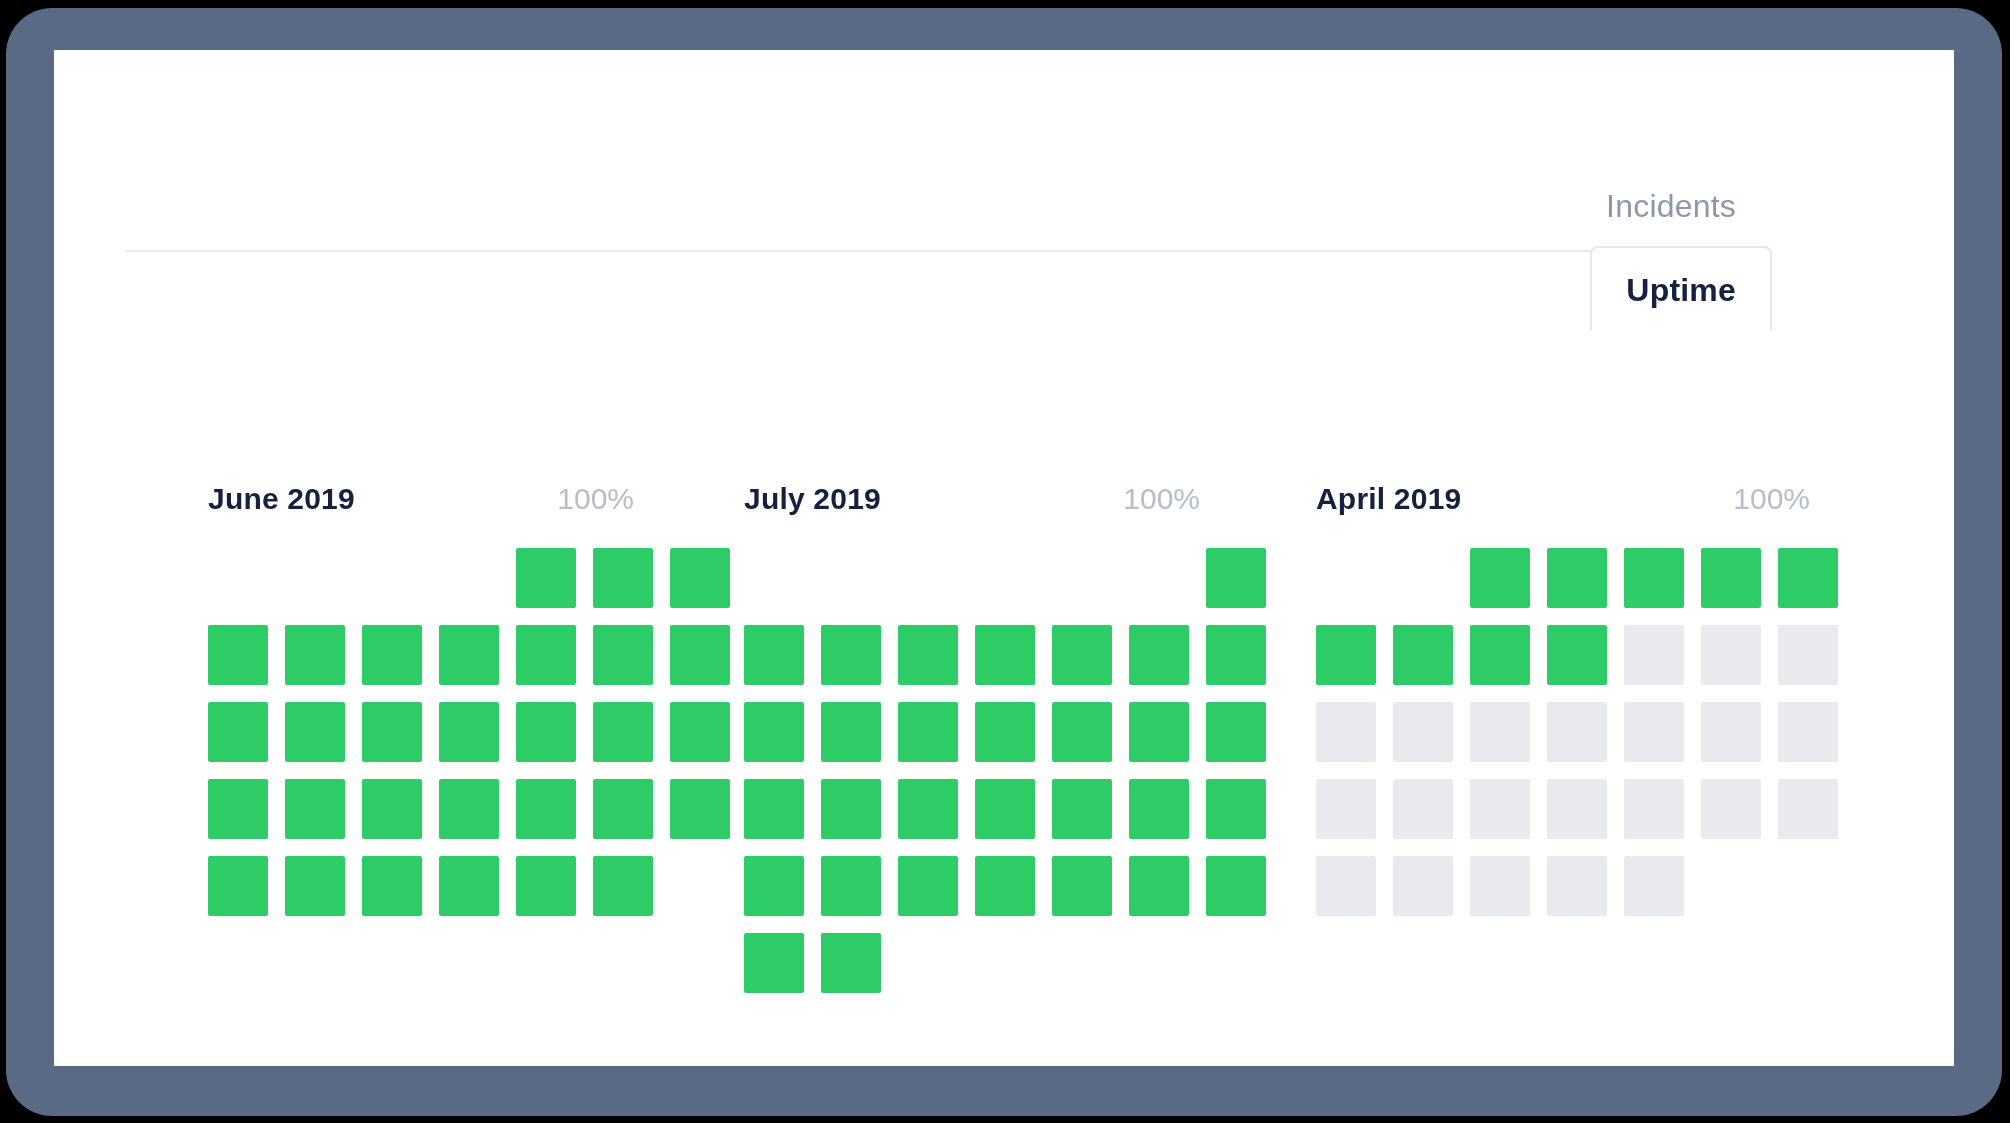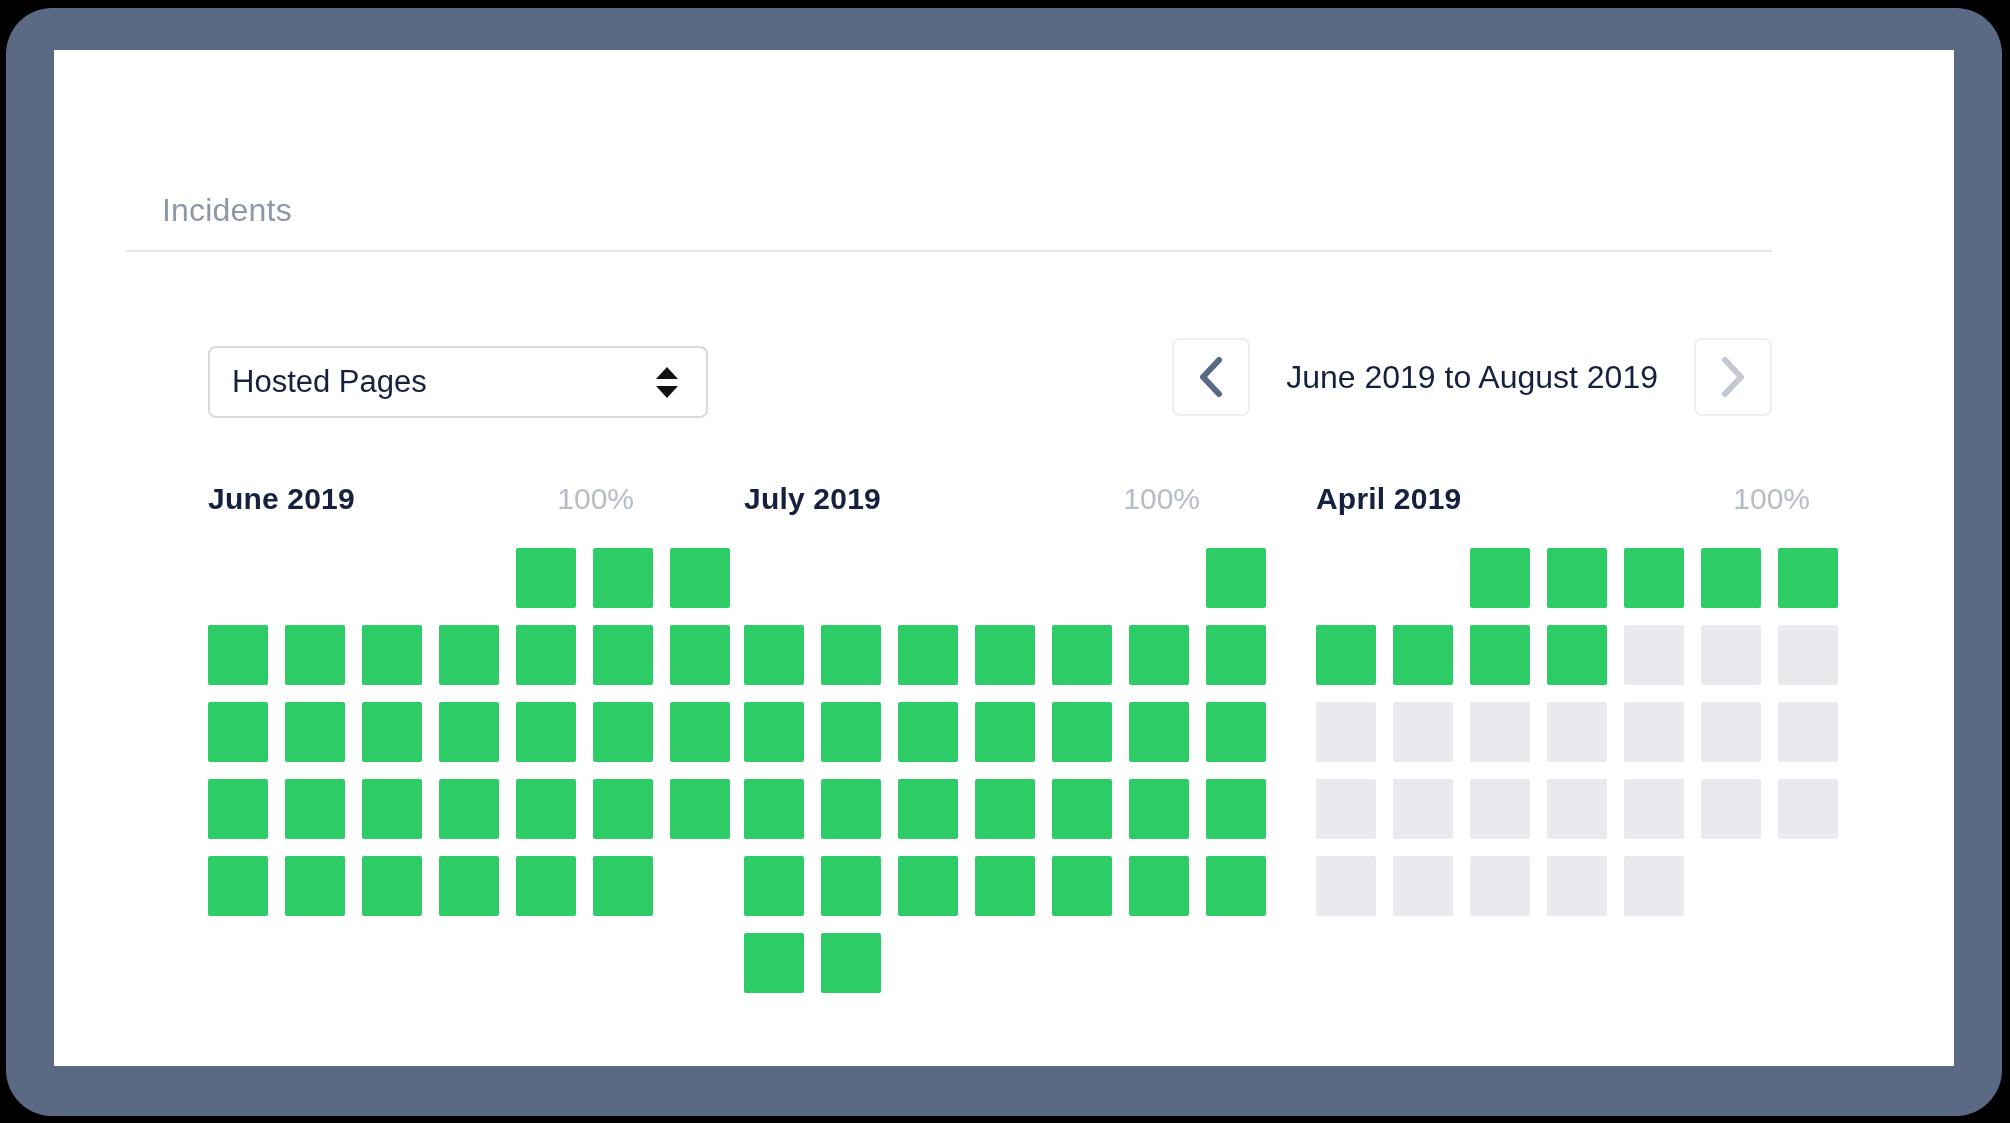--- a/index.html
+++ b/index.html
@@ -35,20 +35,21 @@
   
   #tab-bar {
     position: absolute;
     left: 72px;
     top: 112px;
     width: 1646px;
     height: 90px;
     display: flex;
     align-items: flex-end;
     border-bottom: 2px solid #e6e8ec;
+    flex-direction: column;
   }
 
   .tab {
     font-size: 32px;
     letter-spacing: 0.2px;
     padding: 26px 34px 24px 34px;
     line-height: 1;
     position: relative;
     cursor: pointer;
     background: transparent;
@@ -212,47 +213,25 @@
 </head>
 <body>
 
 <div id="device-bezel">
   <div id="screen">
 
     <div id="tab-bar">
       <div class="tab inactive">
         <span>Incidents</span>
       </div>
+      <div class="tab active">
+        <span>Uptime</span>
+      </div>
     </div>
 
-    <div id="controls-row">
-
-      <div id="component-select">
-        <span id="component-select-label">Hosted Pages</span>
-        <span class="stepper-arrows">
-          <span class="tri-up"></span>
-          <span class="tri-down"></span>
-        </span>
-      </div>
-
-      <div id="date-range-nav">
-        <div class="nav-btn">
-          <svg width="26" height="42" viewBox="0 0 26 42">
-            <polyline points="21,4 5,21 21,38" fill="none" stroke="#5a6a85" stroke-width="6" stroke-linecap="round" stroke-linejoin="round"></polyline>
-          </svg>
-        </div>
-        <div id="date-range-label">June 2019 to August 2019</div>
-        <div class="nav-btn">
-          <svg width="26" height="42" viewBox="0 0 26 42">
-            <polyline points="5,4 21,21 5,38" fill="none" stroke="#c3c8d2" stroke-width="6" stroke-linecap="round" stroke-linejoin="round"></polyline>
-          </svg>
-        </div>
-      </div>
-
-    </div>
 
     <div id="months">
         <div class="month-col">
           <div class="month-head">
             <span class="month-title">June 2019</span>
             <span class="month-uptime">100%</span>
           </div>
           <div class="month-grid">
             <div class="day-cell blank"></div>
             <div class="day-cell blank"></div>

